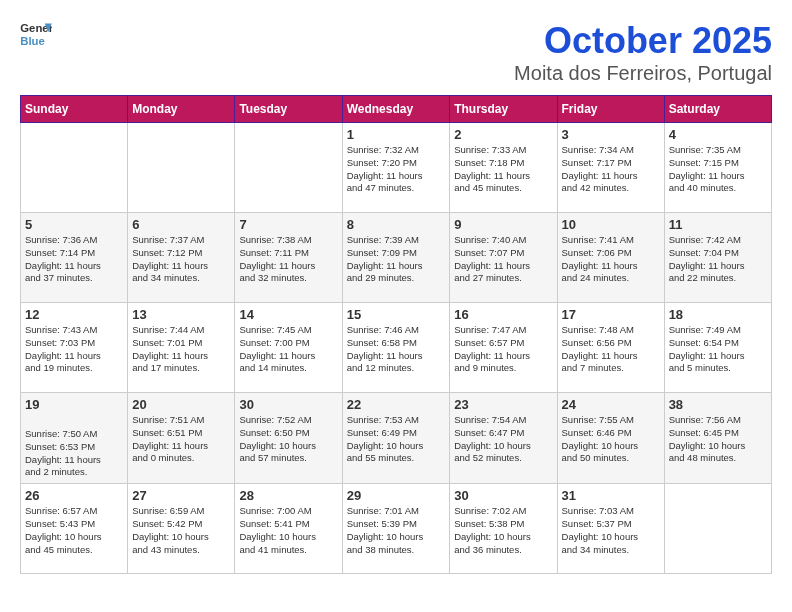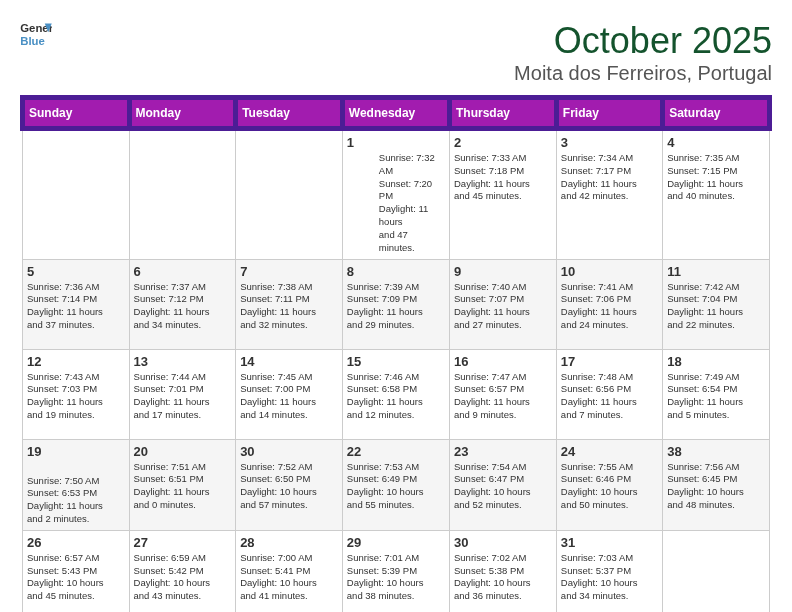--- a/index.html
+++ b/index.html
@@ -23,40 +23,40 @@
     }
     .logo-icon {
       width: 32px;
       height: 28px;
     }
     .title-block {
       text-align: right;
     }
     .month-title {
       font-size: 36px;
-      font-weight: normal;
-      color: #14532d;
+      font-weight: bold;
+      color: #1d4ed8;
     }
     .location {
       font-size: 20px;
       color: #555;
     }
     .calendar {
       width: 100%;
       border-collapse: collapse;
       border: 1px solid #ccc;
     }
     .calendar th {
-      background: #a21caf;
+      background: #be185d;
       color: #fff;
       font-size: 12px;
       font-weight: bold;
       padding: 6px 4px;
       text-align: left;
-      border: 5px solid #4c1d95;
+      border: 1px solid #4c1d95;
     }
     .calendar td {
       vertical-align: top;
       border: 1px solid #ccc;
       padding: 4px;
       width: 108px;
       height: 90px;
       background: #fff;
     }
     .calendar tr:nth-child(even) td {
@@ -104,21 +104,21 @@
         <th>Saturday</th>
       </tr>
   </thead>
   <tbody id="calendar-body">
       <tr>
         <td class="empty"></td>
         <td class="empty"></td>
         <td class="empty"></td>
         <td>
           <div class="day-num">1</div>
-          <div class="day-info" style="white-space: pre-line; margin-left: 32px;">Sunrise: 7:32 AM
+          <div class="day-info" style="white-space: pre-line;">Sunrise: 7:32 AM
 Sunset: 7:20 PM
 Daylight: 11 hours
 and 47 minutes.</div>
         </td>
         <td>
           <div class="day-num">2</div>
           <div class="day-info" style="white-space: pre-line;">Sunrise: 7:33 AM
 Sunset: 7:18 PM
 Daylight: 11 hours
 and 45 minutes.</div>

